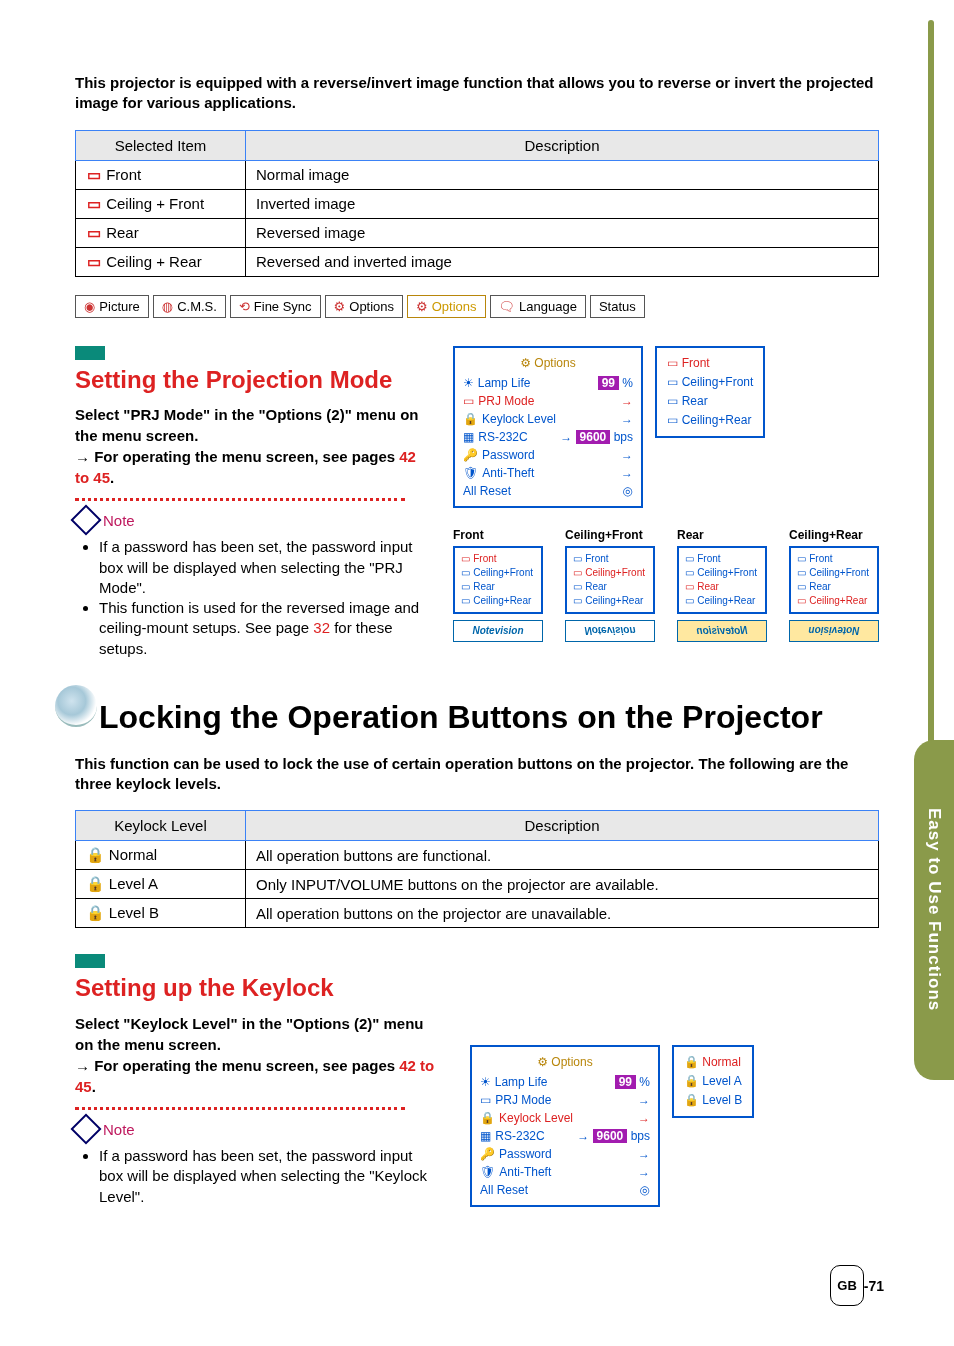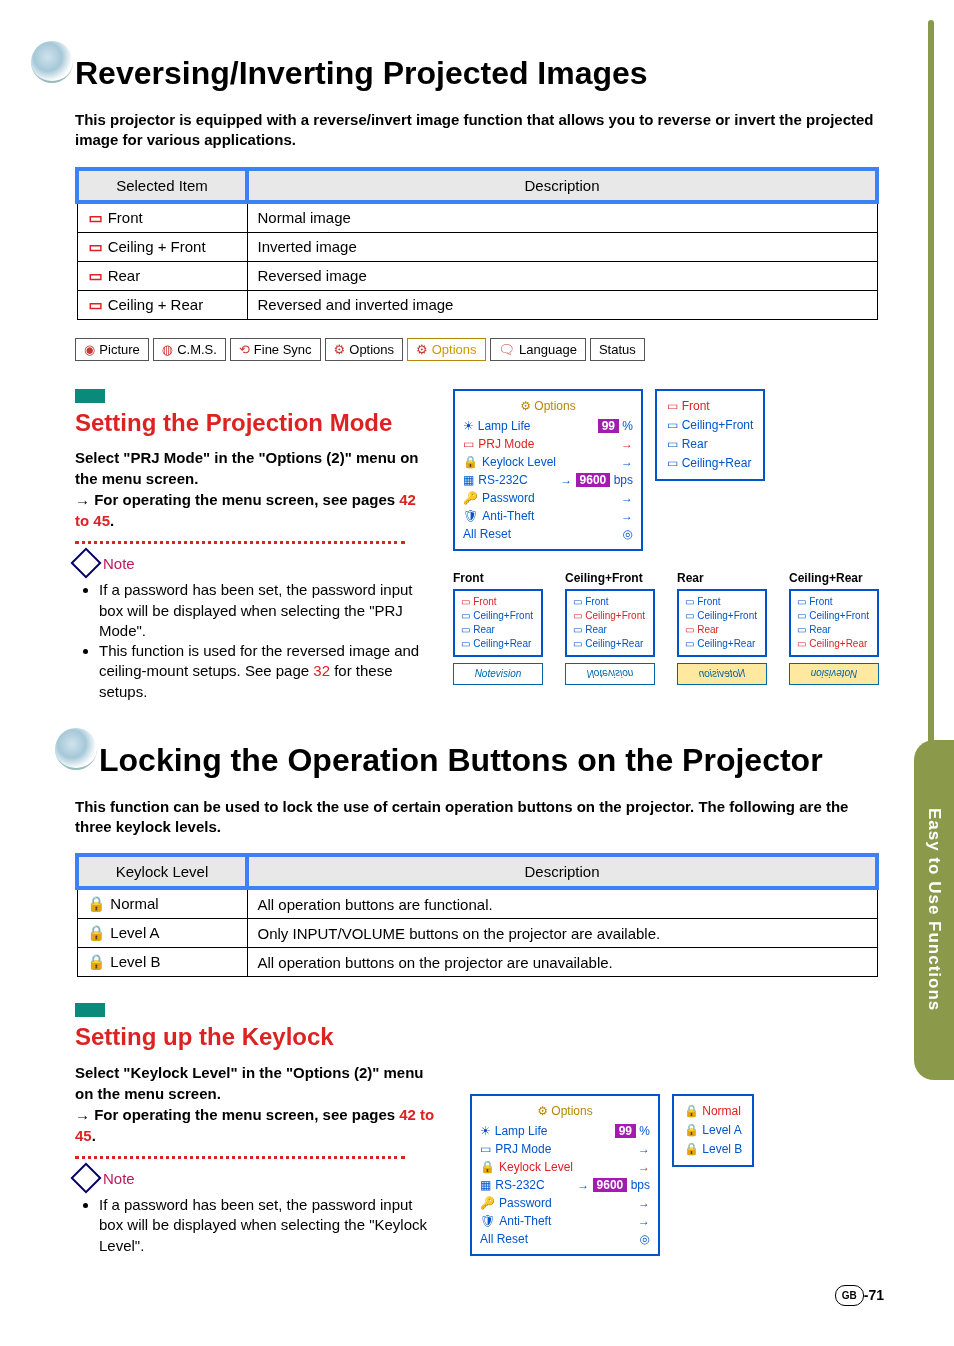--- a/index.html
+++ b/index.html
@@ -29,21 +29,21 @@
     width:42px; height:42px;
     background: radial-gradient(circle at 40% 40%, #cfe3ee 0%, #a6c8d8 40%, #fff 70%);
     border-radius:50%;
     border-bottom:2px solid #9bb;
   }
   h1 { font-size:32px; font-weight:700; margin-left:0;}
   .intro { font-weight:700; font-size:15px; line-height:1.35; margin:18px 0 16px 0;}
   table.data {
     width:100%; border-collapse: collapse; font-size:15px;
   }
-  table.data th { background:#e8e8e8; font-weight:400; padding:6px 10px; border:4px solid #3b82f6;}
+  table.data th { background:#e8e8e8; font-weight:400; padding:6px 10px; border:1px solid #3b82f6;}
   table.data td { padding:5px 10px; border:1px solid #000; }
   table.data td.item { width:170px; }
   .mini-icon { display:inline-block; width:16px; text-align:center; color:#d22; font-weight:700; }
   .menu-tabs { margin:18px 0 28px 0; display:flex; gap:4px; font-size:13px;}
   .tab {
     border:1px solid #555; padding:3px 8px; display:flex; align-items:center; gap:4px;
     background:#fff;
   }
   .tab .tico { color:#c33; }
   .tab.active { border-color:#b8860b; color:#c90; }
@@ -71,43 +71,39 @@
   .osd .ar { color:#0055cc; }
   .sub {
     border:2px solid #0055cc; background:#fff; font-size:12px; padding:6px 10px;
     color:#0055cc; line-height:1.6;
   }
   .osd-group { display:flex; align-items:flex-start; gap:12px;}
   .quad { display:flex; gap:22px; margin-top:20px; }
   .quad .q { width:90px; }
   .quad .qh { font-size:12px; font-weight:700; text-align:left; margin-bottom:4px;}
   .quad .sub { width:100%; padding:4px 6px; font-size:10px; line-height:1.4;}
-  .quad .logo { margin-top:6px; height:22px; display:flex; align-items:center; justify-content:center; font-size:10px; font-weight:400; font-style:italic; }
+  .quad .logo { margin-top:6px; height:22px; display:flex; align-items:center; justify-content:center; font-size:10px; font-weight:700; font-style:italic; }
   .l-norm { background:#fff; border:1px solid #06a; color:#06a;}
   .l-norm.cf { transform: scaleY(-1); }
   .l-norm.rr { transform: scaleX(-1); background:#ffe8a0;}
   .l-norm.cr { transform: scale(-1,-1); background:#ffe8a0;}
   .footer { position:absolute; bottom:40px; right:70px; font-size:14px; font-weight:700;}
-  .footer .gb { display:inline-block; border:1px solid #000; border-radius:10px; padding:4px 6px; font-size:10px; vertical-align:1px;}
+  .footer .gb { display:inline-block; border:1px solid #000; border-radius:10px; padding:12px 6px; font-size:13px; vertical-align:1px;}
   .key-icon { color:#b8860b; }
 </style>
 </head>
 <body>
 
 <div class="side-bar"></div>
 <div class="side-tab">
     <span>Easy to Use Functions</span>
   </div>
 
 <div class="page">
 
-  <div class="h1-wrap">
-    <div class="bullet"></div>
-    <h1>Reversing/Inverting Projected Images</h1>
-  </div>
   <p class="intro">This projector is equipped with a reverse/invert image function that allows you to reverse or invert the projected image for various applications.</p>
 
   <table class="data">
     <tbody>
         <tr>
       <th>Selected Item</th>
       <th>Description</th>
     </tr>
     <tr>
           <td class="item"><span class="mini-icon">▭</span> <span>Front</span></td>

